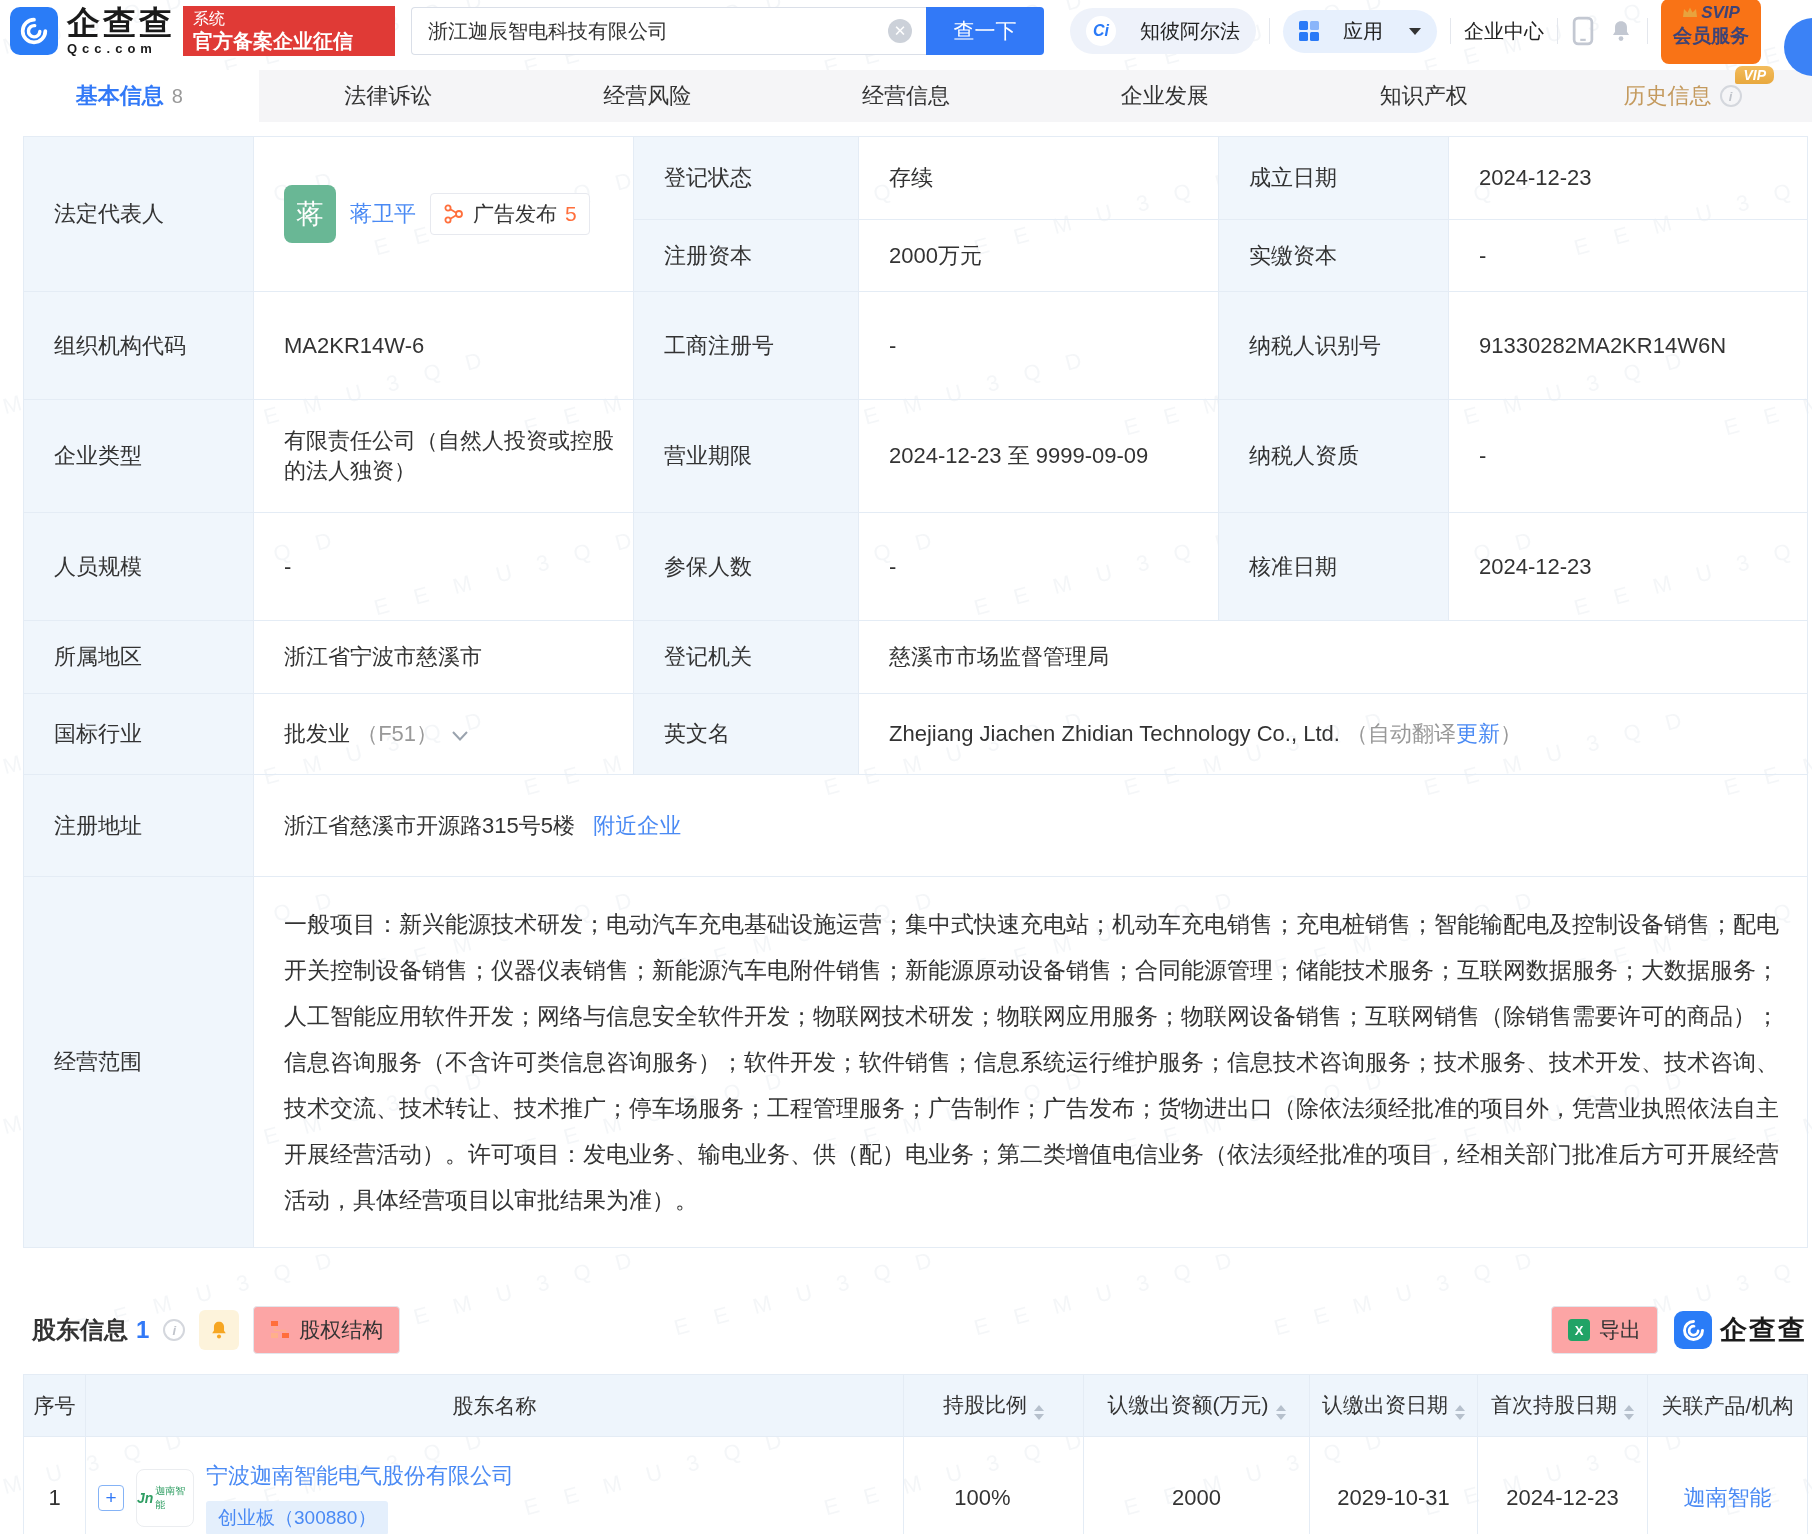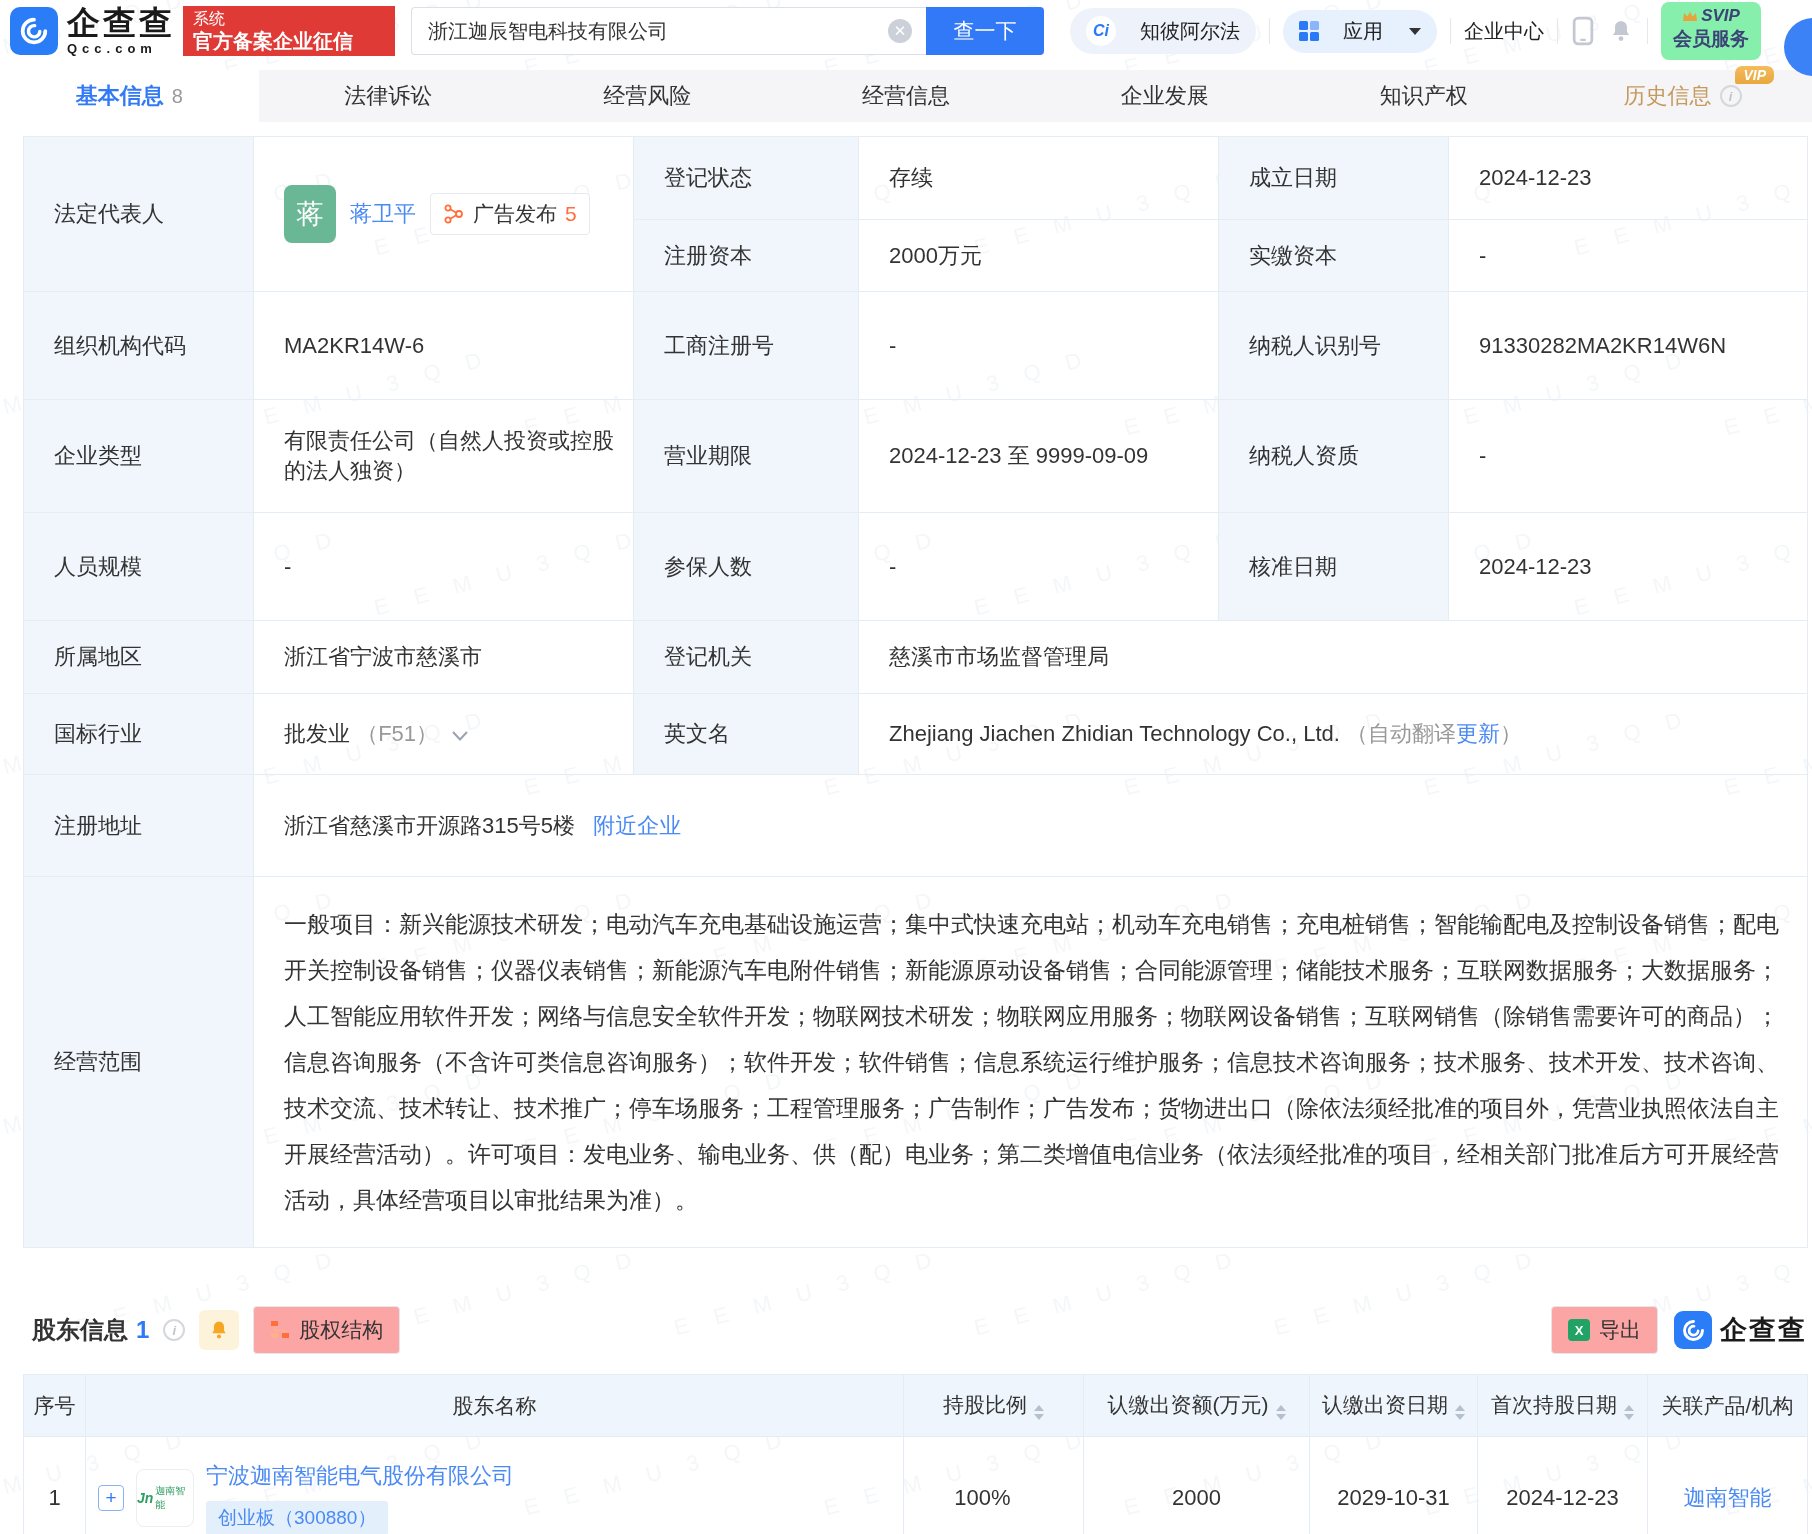--- a/index.html
+++ b/index.html
@@ -42,21 +42,21 @@
     font-weight:bold; font-style:italic; font-size:16px; display:flex; align-items:center; justify-content:center; }
   .pill.apps { background:#e7f0fd; }
   .grid-ic { display:grid; grid-template-columns:9px 9px; grid-template-rows:9px 9px; gap:2px; }
   .grid-ic i { background:#2a7af7; border-radius:1.5px; }
   .grid-ic i.lt { background:#8ab5fa; }
   .caret { width:0; height:0; border-left:6px solid transparent; border-right:6px solid transparent;
     border-top:7px solid #333; margin-left:2px; }
   .vdiv { width:1px; height:26px; background:#e4e7ed; }
   .ent-center { font-size:20px; color:#222; cursor:pointer; }
   .ghost-ic { color:#c3c8d2; display:flex; align-items:center; cursor:pointer; }
-  .svip { background:#86efac; border-radius:8px; padding:4px 12px 8px; 
+  .svip { background:#f97316; border-radius:8px; padding:4px 12px 15px; 
     color:#3c4377; cursor:pointer; }
   .svip .l1 { font-size:17px; font-weight:bold; font-style:italic; display:flex; align-items:center; gap:3px; justify-content:center;}
   .svip .l2 { font-size:19px; font-weight:bold; }
   .float-circle { position:absolute; right:-30px; top:18px; width:58px; height:58px;
     border-radius:50%; background:#3b82f6; cursor:pointer; }
 
   
   .tabs { display:flex; height:52px; background:#f5f5f7; margin-top:14px; }
   .tab { flex:1; display:flex; align-items:center; justify-content:center; gap:8px;
     font-size:22px; color:#333; position:relative; cursor:pointer; }

